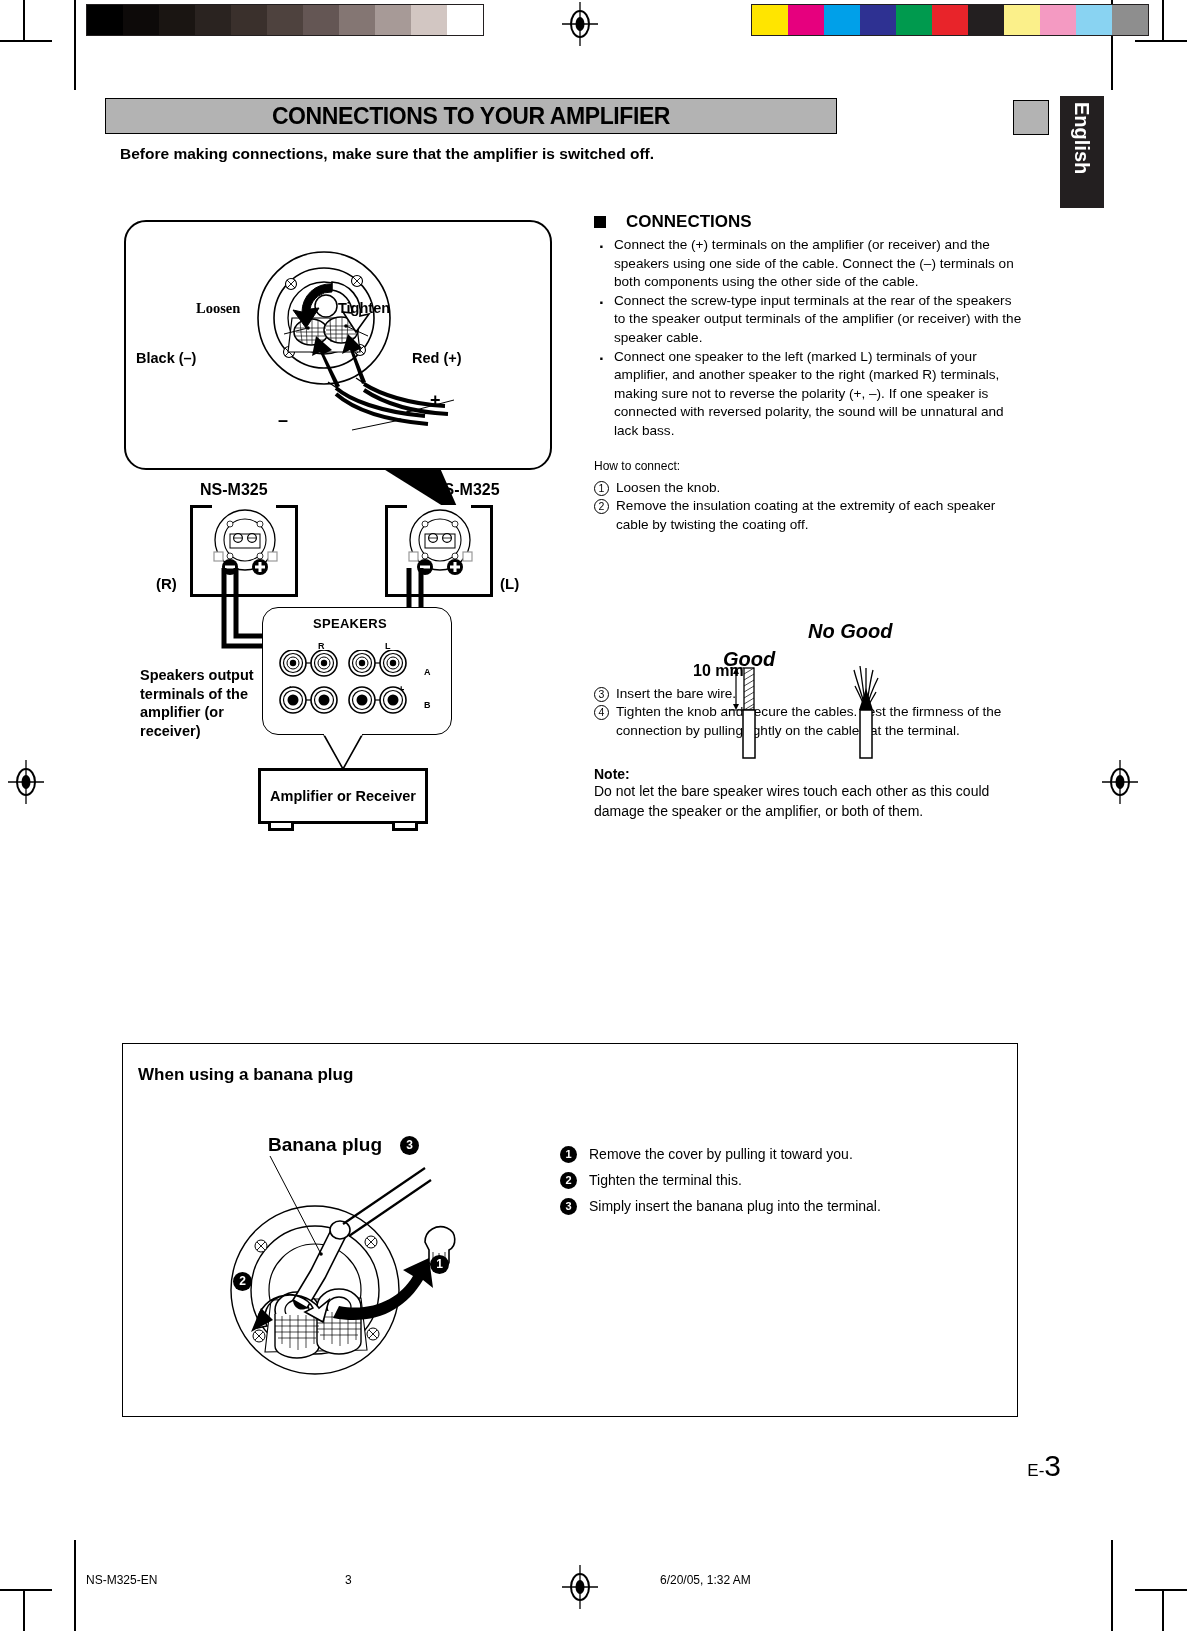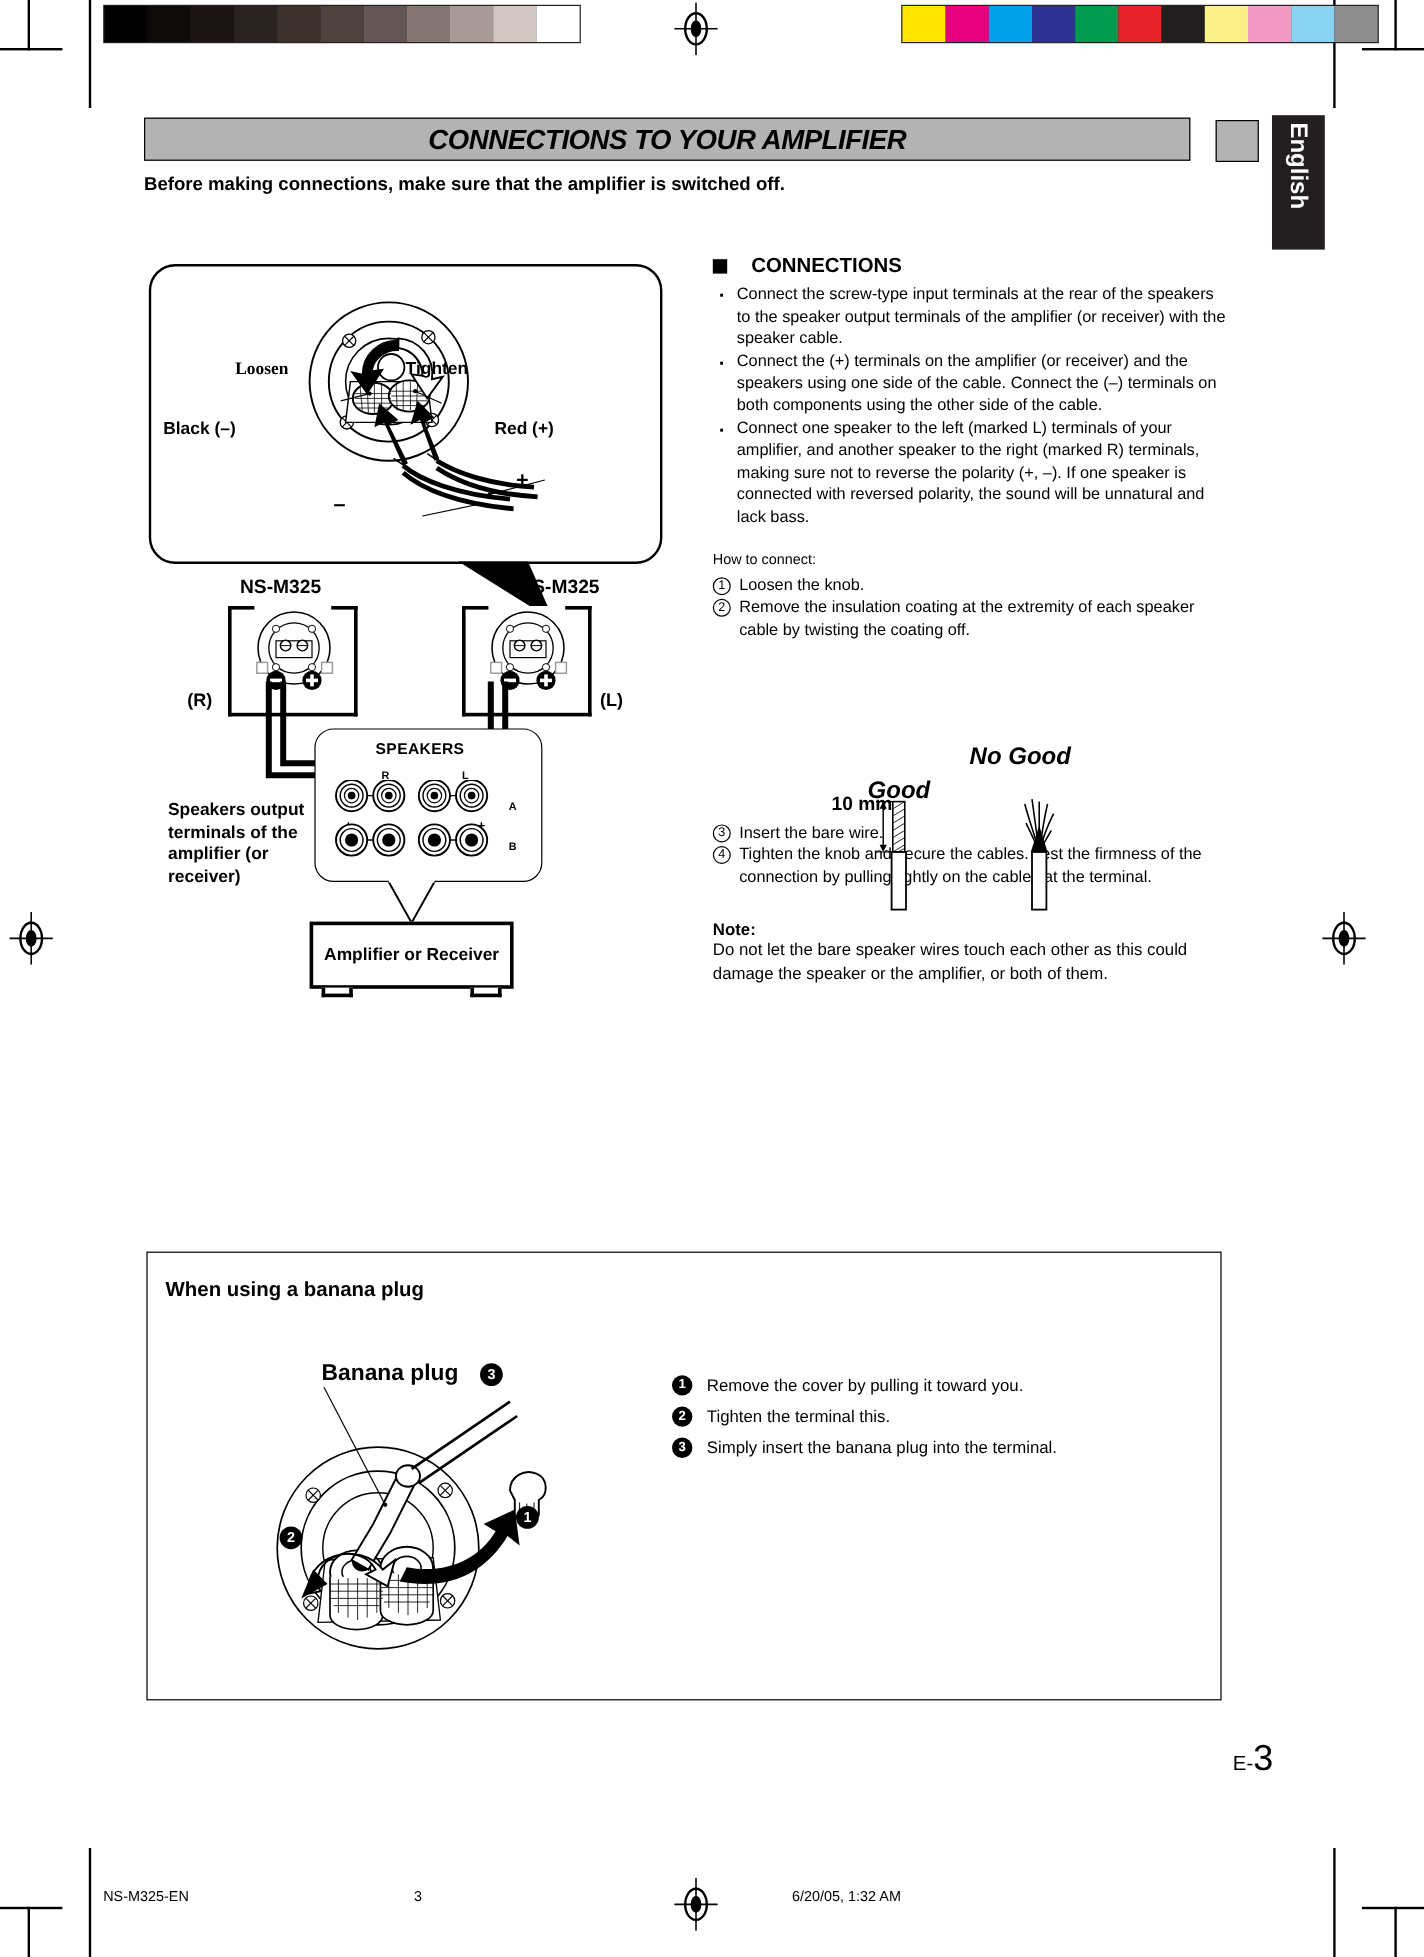--- a/index.html
+++ b/index.html
@@ -20,26 +20,26 @@
   
   .cropmark { position: absolute; background: #000; }
 
   
   .bar-wrap { position: absolute; display: flex; background: #231f20; padding: 1px; box-sizing: border-box; }
   .bar-wrap > i { display: block; width: 36px; height: 30px; }
 
   
   .title-band {
     position: absolute;
-    left: 120px; top: 98px;
-    width: 872px; height: 36px;
+    left: 105px; top: 98px;
+    width: 732px; height: 36px;
     background: #b3b3b3;
     border: 1px solid #000;
     box-sizing: border-box;
-    display: flex; align-items: center; justify-content: center; font-style: italic;
+    display: flex; align-items: center; justify-content: center;
   }
   .title-band span {
     font-size: 23px; font-weight: bold; letter-spacing: -0.4px;
   }
 
   .sub-note {
     position: absolute;
     left: 120px; top: 145px;
     font-size: 15.5px; font-weight: bold;
   }
@@ -509,22 +509,22 @@
 </div>
 <div class="amp-feet" style="left:268px;top:823px;width:26px;"></div>
 <div class="amp-feet" style="left:392px;top:823px;width:26px;"></div>
 
 <div class="rcol">
   <div class="sec-head">
     <span class="sq"></span>
     <span>CONNECTIONS</span>
   </div>
   <ul class="bullets">
+    <li>Connect the (+) terminals on the amplifier (or receiver) and the speakers using one side of the cable. Connect the (–) terminals on both components using the other side of the cable.</li>
     <li>Connect the screw-type input terminals at the rear of the speakers to the speaker output terminals of the amplifier (or receiver) with the speaker cable.</li>
-    <li>Connect the (+) terminals on the amplifier (or receiver) and the speakers using one side of the cable. Connect the (–) terminals on both components using the other side of the cable.</li>
     <li>Connect one speaker to the left (marked L) terminals of your amplifier, and another speaker to the right (marked R) terminals, making sure not to reverse the polarity (+, –). If one speaker is connected with reversed polarity, the sound will be unnatural and lack bass.</li>
   </ul>
 
   <div class="how-head">How to connect:</div>
 
   <div class="step">
     <span class="circ-num">1</span>
     <span class="step-txt">Loosen the knob.</span>
   </div>
   <div class="step">

